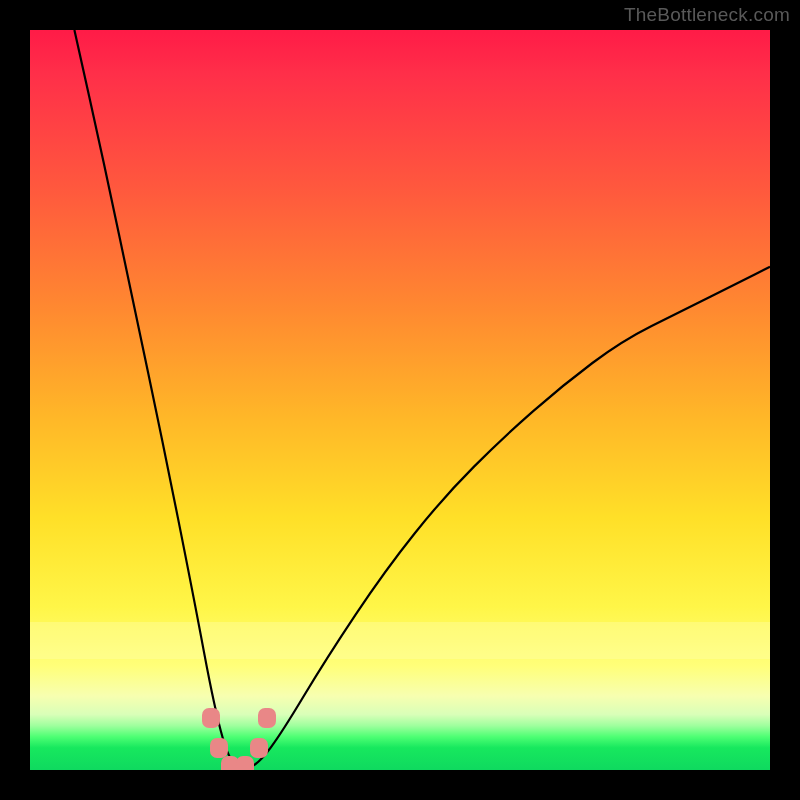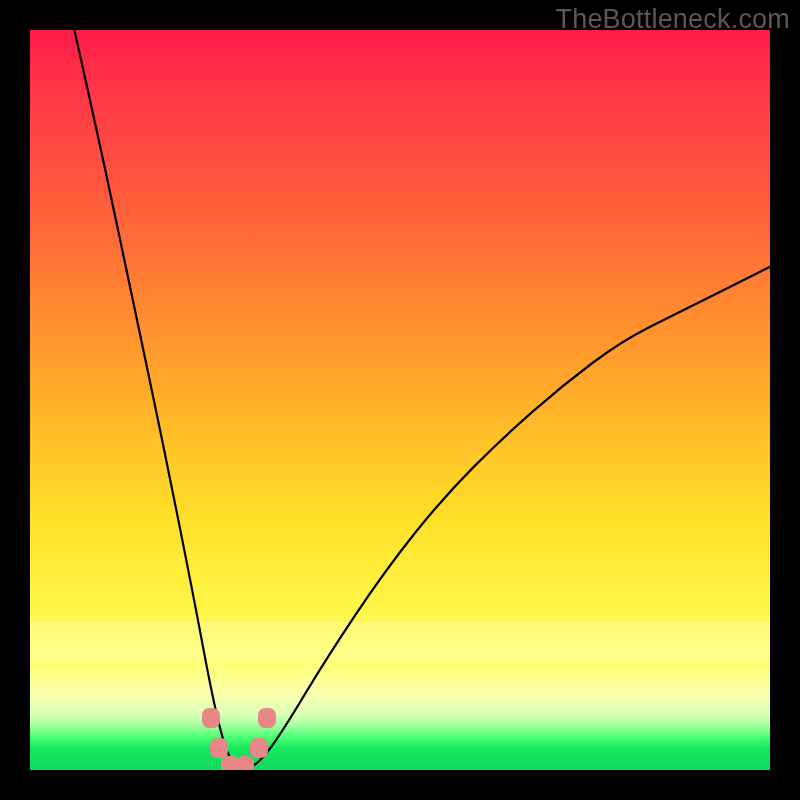--- a/index.html
+++ b/index.html
@@ -64,21 +64,21 @@
   .marker {
     position: absolute;
     background: #e98787;
     border-radius: 7px;
   }
   .watermark {
     position: absolute;
     top: 4px;
     right: 10px;
     color: #595959;
-    font-size: 27px;
+    font-size: 19px;
     font-weight: 500;
     letter-spacing: 0.2px;
   }
 </style>
 </head>
 <body>
 
 <div class="frame">
 
   <div class="watermark">TheBottleneck.com</div>

